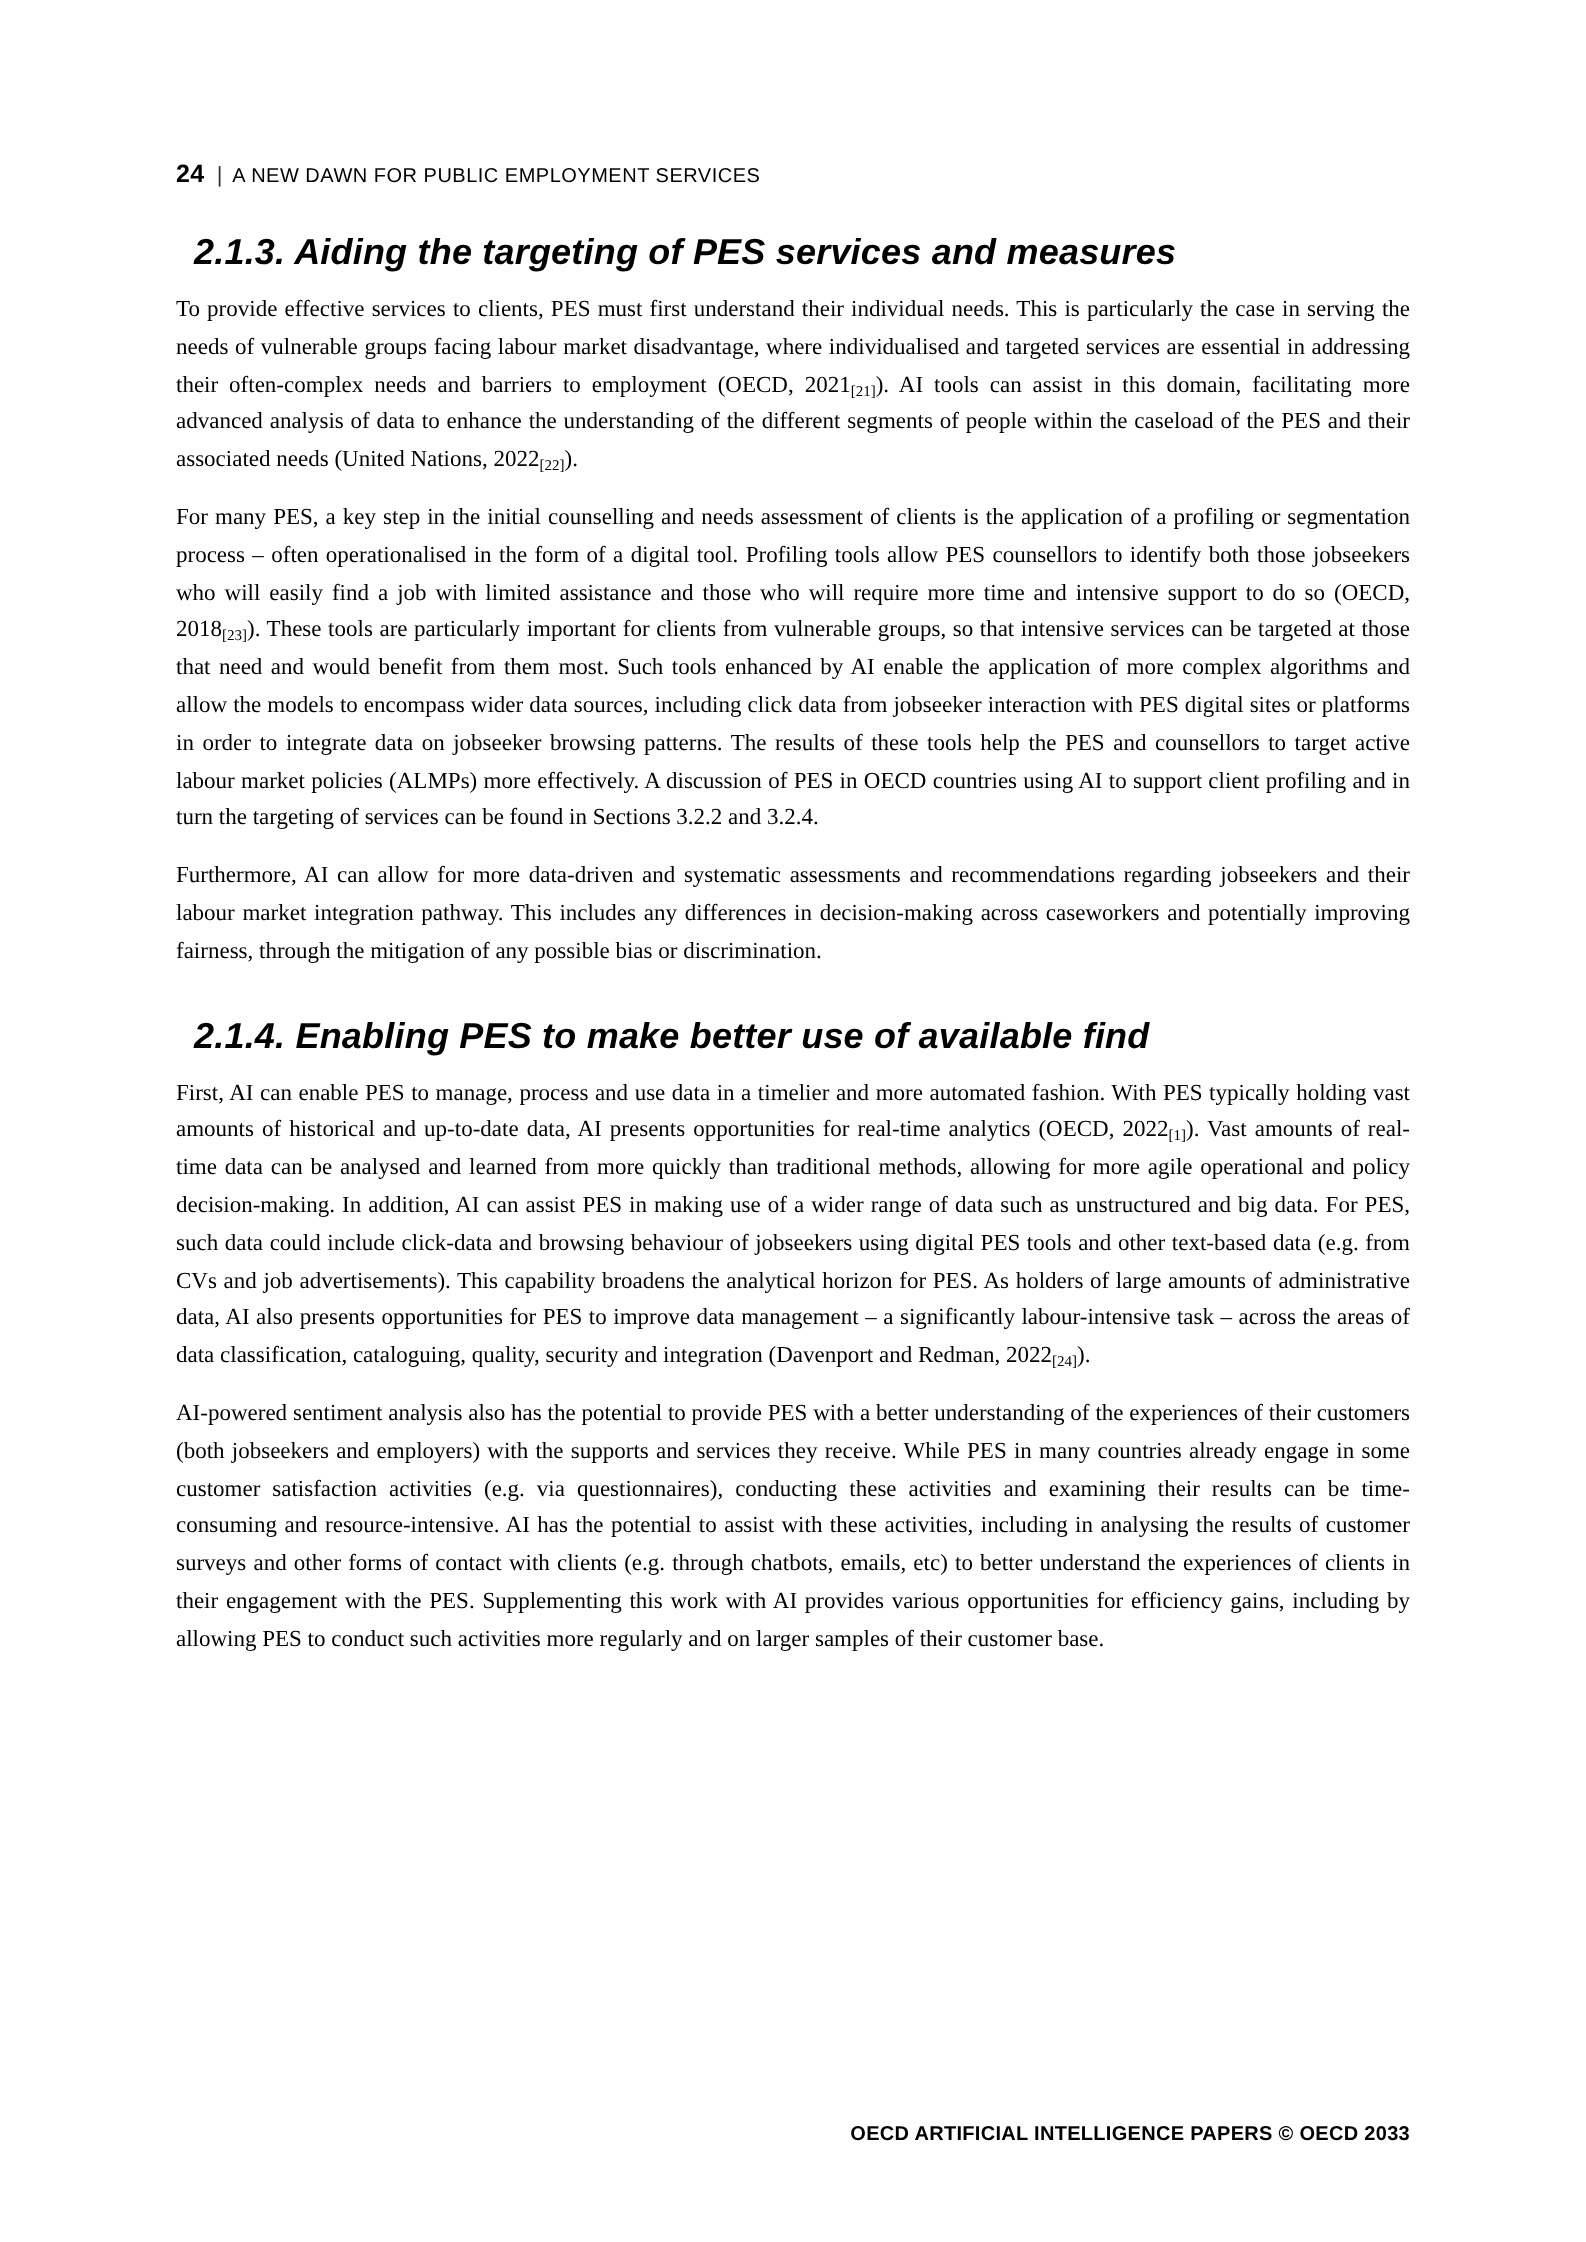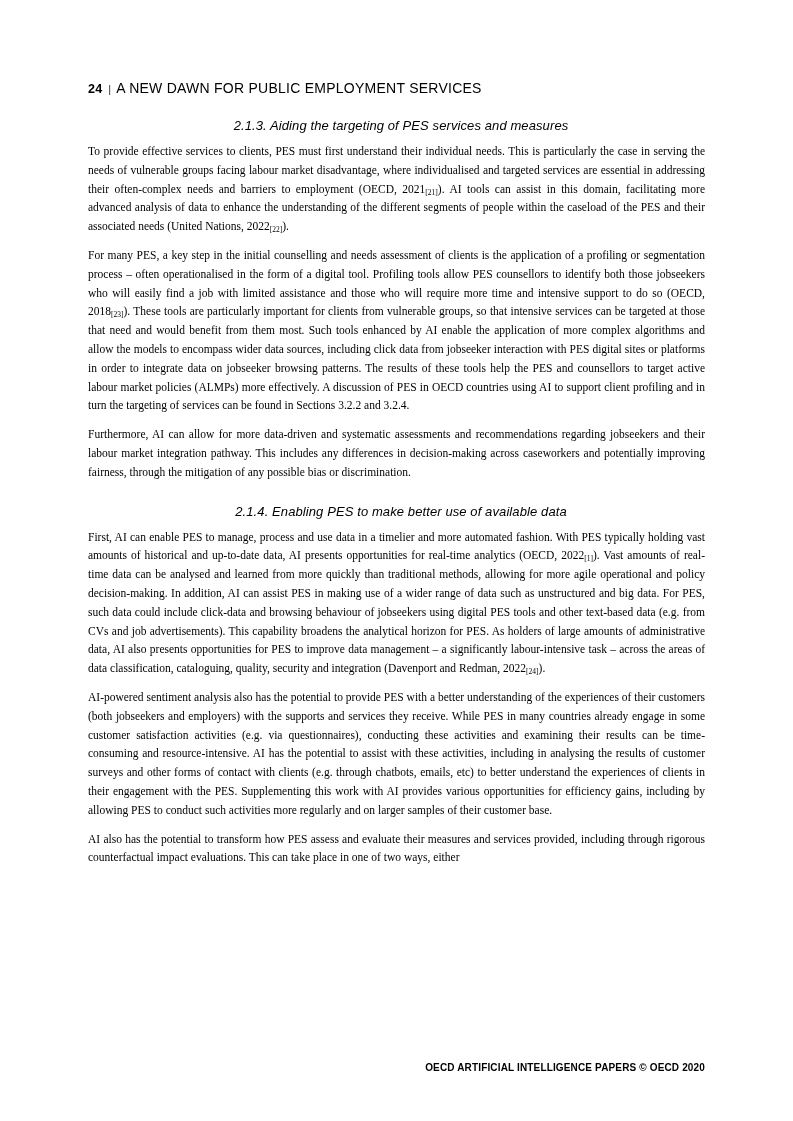--- a/index.html
+++ b/index.html
@@ -29,31 +29,30 @@
     font-weight: 700;
     letter-spacing: 0.2px;
   }
   .header-sep {
     font-size: 11px;
     font-weight: 300;
     color: #333333;
     padding: 0 5px 0 6px;
   }
   .running-title {
-    font-size: 14px;
+    font-size: 10px;
     letter-spacing: 0.25px;
   }
   .section-heading {
-    font-size: 13px;
-    font-weight: 400;
+    font-size: 18px;
+    font-weight: 700;
     font-style: italic;
     margin: 22px 0 9px 0;
     padding-left: 9px;
     letter-spacing: 0.1px;
-    text-align: center;
   }
   .body-para {
     font-size: 11.5px;
     line-height: 18.8px;
     text-align: justify;
     margin: 0 0 10px 0;
     font-family: Liberation Serif, serif;
   }
   .body-para sub {
     font-size: 7.5px;
@@ -78,23 +77,22 @@
     <span class="page-num">24</span>
     <span class="header-sep">|</span>
     <span class="running-title">A NEW DAWN FOR PUBLIC EMPLOYMENT SERVICES</span>
   </div>
 
   <div class="content" id="content">
       <h2 class="section-heading">2.1.3. Aiding the targeting of PES services and measures</h2>
       <p class="body-para"><span>To provide effective services to clients, PES must first understand their individual needs. This is particularly the case in serving the needs of vulnerable groups facing labour market disadvantage, where individualised and targeted services are essential in addressing their often-complex needs and barriers to employment (OECD, 2021</span><sub>[21]</sub><span>). AI tools can assist in this domain, facilitating more advanced analysis of data to enhance the understanding of the different segments of people within the caseload of the PES and their associated needs (United Nations, 2022</span><sub>[22]</sub><span>).</span></p>
       <p class="body-para"><span>For many PES, a key step in the initial counselling and needs assessment of clients is the application of a profiling or segmentation process – often operationalised in the form of a digital tool. Profiling tools allow PES counsellors to identify both those jobseekers who will easily find a job with limited assistance and those who will require more time and intensive support to do so (OECD, 2018</span><sub>[23]</sub><span>). These tools are particularly important for clients from vulnerable groups, so that intensive services can be targeted at those that need and would benefit from them most. Such tools enhanced by AI enable the application of more complex algorithms and allow the models to encompass wider data sources, including click data from jobseeker interaction with PES digital sites or platforms in order to integrate data on jobseeker browsing patterns. The results of these tools help the PES and counsellors to target active labour market policies (ALMPs) more effectively. A discussion of PES in OECD countries using AI to support client profiling and in turn the targeting of services can be found in Sections 3.2.2 and 3.2.4.</span></p>
       <p class="body-para"><span>Furthermore, AI can allow for more data-driven and systematic assessments and recommendations regarding jobseekers and their labour market integration pathway. This includes any differences in decision-making across caseworkers and potentially improving fairness, through the mitigation of any possible bias or discrimination.</span></p>
-      <h2 class="section-heading">2.1.4. Enabling PES to make better use of available data</h2>
+      <h2 class="section-heading">2.1.4. Enabling PES to make better use of available find</h2>
       <p class="body-para"><span>First, AI can enable PES to manage, process and use data in a timelier and more automated fashion. With PES typically holding vast amounts of historical and up-to-date data, AI presents opportunities for real-time analytics (OECD, 2022</span><sub>[1]</sub><span>). Vast amounts of real-time data can be analysed and learned from more quickly than traditional methods, allowing for more agile operational and policy decision-making. In addition, AI can assist PES in making use of a wider range of data such as unstructured and big data. For PES, such data could include click-data and browsing behaviour of jobseekers using digital PES tools and other text-based data (e.g. from CVs and job advertisements). This capability broadens the analytical horizon for PES. As holders of large amounts of administrative data, AI also presents opportunities for PES to improve data management – a significantly labour-intensive task – across the areas of data classification, cataloguing, quality, security and integration (Davenport and Redman, 2022</span><sub>[24]</sub><span>).</span></p>
       <p class="body-para"><span>AI-powered sentiment analysis also has the potential to provide PES with a better understanding of the experiences of their customers (both jobseekers and employers) with the supports and services they receive. While PES in many countries already engage in some customer satisfaction activities (e.g. via questionnaires), conducting these activities and examining their results can be time-consuming and resource-intensive. AI has the potential to assist with these activities, including in analysing the results of customer surveys and other forms of contact with clients (e.g. through chatbots, emails, etc) to better understand the experiences of clients in their engagement with the PES. Supplementing this work with AI provides various opportunities for efficiency gains, including by allowing PES to conduct such activities more regularly and on larger samples of their customer base.</span></p>
-      <p class="body-para"><span>AI also has the potential to transform how PES assess and evaluate their measures and services provided, including through rigorous counterfactual impact evaluations. This can take place in one of two ways, either</span></p>
     </div>
 
   <div class="footer">
-    <span>OECD ARTIFICIAL INTELLIGENCE PAPERS © OECD 2020</span>
+    <span>OECD ARTIFICIAL INTELLIGENCE PAPERS © OECD 2033</span>
   </div>
 
 </div>
 
 </body></html>

